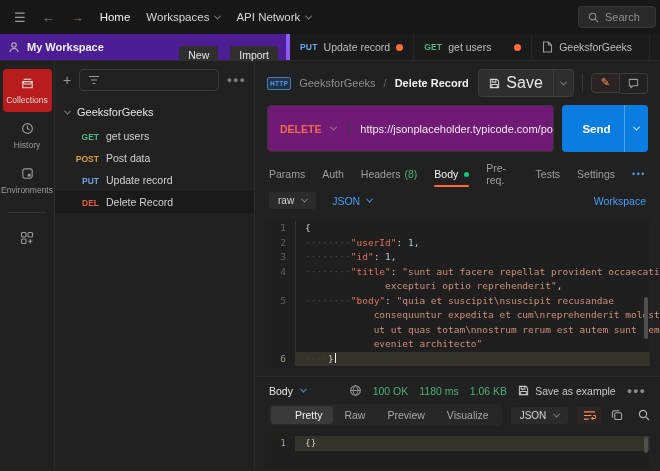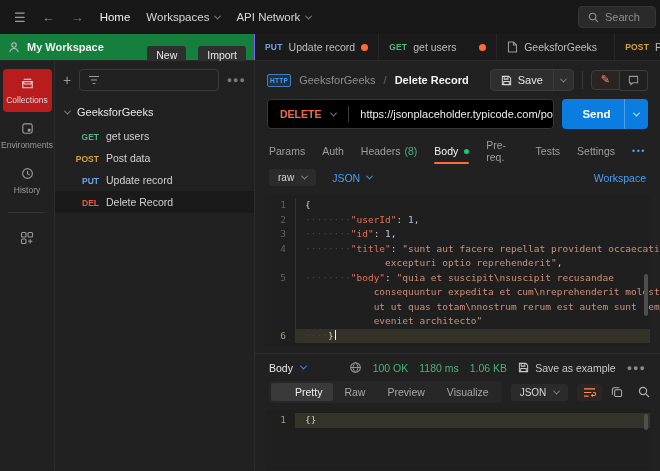--- a/index.html
+++ b/index.html
@@ -22,22 +22,22 @@
   .nav-arrow { color:#8f8f8f; font-size:13px; }
   .nav-arrow.fwd { color:#8a7460; }
   .nav-link { color:#d8d8d8; font-size:11.5px; display:flex; align-items:center; gap:6px; }
   .nav-link.home { color:#f2f2f2; }
   .search-pill { margin-left:auto; margin-right:-10px; background:#2a2a2a; border:1px solid #363636;
                  border-radius:4px; height:22px; width:78px; display:flex; align-items:center;
                  gap:6px; padding:0 9px; color:#8f8f8f; overflow:hidden; white-space:nowrap; }
 
   
   .second-row { height:27px; display:flex; background:#1b1b1b; border-bottom:1px solid #2a2a2a; }
-  .ws-left { width:255px; flex:none; background:#15803d; display:flex; align-items:center;
-             gap:7px; padding:0 8px; border-right:1px solid #8b5cf6; }
+  .ws-left { width:290px; flex:none; background:#4c1d95; display:flex; align-items:center;
+             gap:7px; padding:0 8px; border-right:4px solid #8b5cf6; }
   .ws-title { font-weight:bold; font-size:11px; color:#f0f0f0; }
   .btn-sm { background:#2f2f2f; border-radius:3px; padding:3px 9px; font-size:10.5px;
             color:#e8e8e8; }
   .ws-buttons { margin-left:auto; display:flex; gap:12px;margin-top:16px; }
   .tabstrip { flex:1; display:flex; overflow:hidden; }
   .tab { display:flex; align-items:center; gap:6px; padding:0 10px; min-width:118px;
          border-right:1px solid #272727; font-size:10.5px; color:#bdbdbd; flex:none; }
   .tab-method { font-size:8.5px; font-weight:bold; letter-spacing:.2px; }
   .tab-dot { width:7px; height:7px; border-radius:50%; background:#ff6c37; margin-left:auto; }
   .m-get { color:#53b487; } .m-post { color:#d9a143; } .m-put { color:#6ba5e7; } .m-del { color:#e2604a; }
@@ -67,30 +67,30 @@
   .main { flex:1; min-width:0; display:flex; flex-direction:column; background:#212121; }
   .req-header { display:flex; align-items:center; gap:8px; padding:8px 12px 6px; }
   .http-badge { font-size:6.5px; font-weight:bold; color:#4a9df8; border:1px solid #3f7fc2;
                 border-radius:2px; padding:2px 2px; letter-spacing:.3px; background:#21313f; }
   .bc-col { color:#8e8e8e; font-size:11px; }
   .bc-sep { color:#666; }
   .bc-name { color:#f2f2f2; font-size:11px; font-weight:bold; }
   .hdr-right { margin-left:auto; display:flex; align-items:center; }
   .save-btn { display:flex; align-items:stretch; background:#2e2e2e; border:1px solid #3c3c3c;
               border-radius:4px; overflow:hidden; }
-  .save-main { display:flex; align-items:center; gap:6px; padding:4px 10px; font-size:11px; color:#e8e8e8; }
+  .save-main { display:flex; align-items:center; gap:6px; padding:4px 10px; font-size:16px; color:#e8e8e8; }
   .save-caret { display:flex; align-items:center; padding:0 7px; border-left:1px solid #3c3c3c; }
   .vdiv { width:1px; height:18px; background:#3a3a3a; margin:0 8px; }
   .edit-btn { border:1px solid #3c3c3c; border-radius:4px 0 0 4px; padding:2px 9px 3px;
               color:#ff8a5c; font-size:11px; background:#2a2522; }
   .comment-btn { border:1px solid #3c3c3c; border-left:none; border-radius:0 4px 4px 0;
                  padding:4px 8px; }
 
   .url-row { display:flex; gap:8px; padding:2px 12px 9px; }
-  .url-box { flex:1; height:30px; background:#000000; border:1px solid #363636; border-radius:4px;
+  .url-box { flex:1; height:47px; background:#701a75; border:1px solid #363636; border-radius:4px;
              display:flex; align-items:center; min-width:0; }
   .method-select { display:flex; align-items:center; gap:10px; padding:0 12px; color:#ee6c4d;
                    font-size:10.5px; font-weight:bold; }
   .url-divider { width:1px; height:16px; background:#3a3a3a; }
   .url-text { padding:0 11px; font-size:11px; color:#ececec; white-space:nowrap; overflow:hidden; }
   .send-btn { width:86px; flex:none; background:#0b7ce0; border-radius:4px; display:flex; overflow:hidden; }
   .send-main { flex:1; display:flex; align-items:center; justify-content:center; color:#fff;
                font-size:11.5px; font-weight:bold;padding-left:7px; }
   .send-caret { width:24px; display:flex; align-items:center; justify-content:center;
                 border-left:1px solid rgba(255,255,255,.28); }
@@ -216,31 +216,31 @@
     <div class="rail-item selected">
       <svg width="15" height="15" viewBox="0 0 16 16">
         <path d="M4 3.5h8" stroke="#dcdcdc" stroke-width="1.2" fill="none"></path>
         <path d="M3 6h10v6.5H3z" stroke="#dcdcdc" stroke-width="1.2" fill="none"></path>
         <path d="M3 6l1.5 2.5h7L13 6" stroke="#dcdcdc" stroke-width="1.1" fill="none"></path>
       </svg>
       <span>Collections</span>
     </div>
     <div class="rail-item">
       <svg width="15" height="15" viewBox="0 0 16 16">
+        <circle cx="8" cy="8" r="5.2" fill="none" stroke="#9a9a9a" stroke-width="1.2"></circle>
+        <path d="M8 5v3.2l2.2 1.3" fill="none" stroke="#9a9a9a" stroke-width="1.2"></path>
+      </svg>
+      <span>History</span>
+    </div>
+    <div class="rail-item">
+      <svg width="15" height="15" viewBox="0 0 16 16">
         <rect x="3" y="3" width="10" height="10" rx="2" fill="none" stroke="#9a9a9a" stroke-width="1.2"></rect>
         <rect x="8.3" y="8.3" width="3" height="3" fill="#9a9a9a"></rect>
       </svg>
       <span>Environments</span>
-    </div>
-    <div class="rail-item">
-      <svg width="15" height="15" viewBox="0 0 16 16">
-        <circle cx="8" cy="8" r="5.2" fill="none" stroke="#9a9a9a" stroke-width="1.2"></circle>
-        <path d="M8 5v3.2l2.2 1.3" fill="none" stroke="#9a9a9a" stroke-width="1.2"></path>
-      </svg>
-      <span>History</span>
     </div>
     <div class="rail-divider"></div>
     <div class="rail-item">
       <svg width="16" height="16" viewBox="0 0 16 16">
         <rect x="2.5" y="2.5" width="4.5" height="4.5" rx="1" fill="none" stroke="#9a9a9a" stroke-width="1.1"></rect>
         <rect x="9" y="2.5" width="4.5" height="4.5" rx="1" fill="none" stroke="#9a9a9a" stroke-width="1.1"></rect>
         <rect x="2.5" y="9" width="4.5" height="4.5" rx="1" fill="none" stroke="#9a9a9a" stroke-width="1.1"></rect>
         <path d="M11.2 9.2v4.2M9.2 11.3h4.2" stroke="#9a9a9a" stroke-width="1.1"></path>
       </svg>
     </div>

